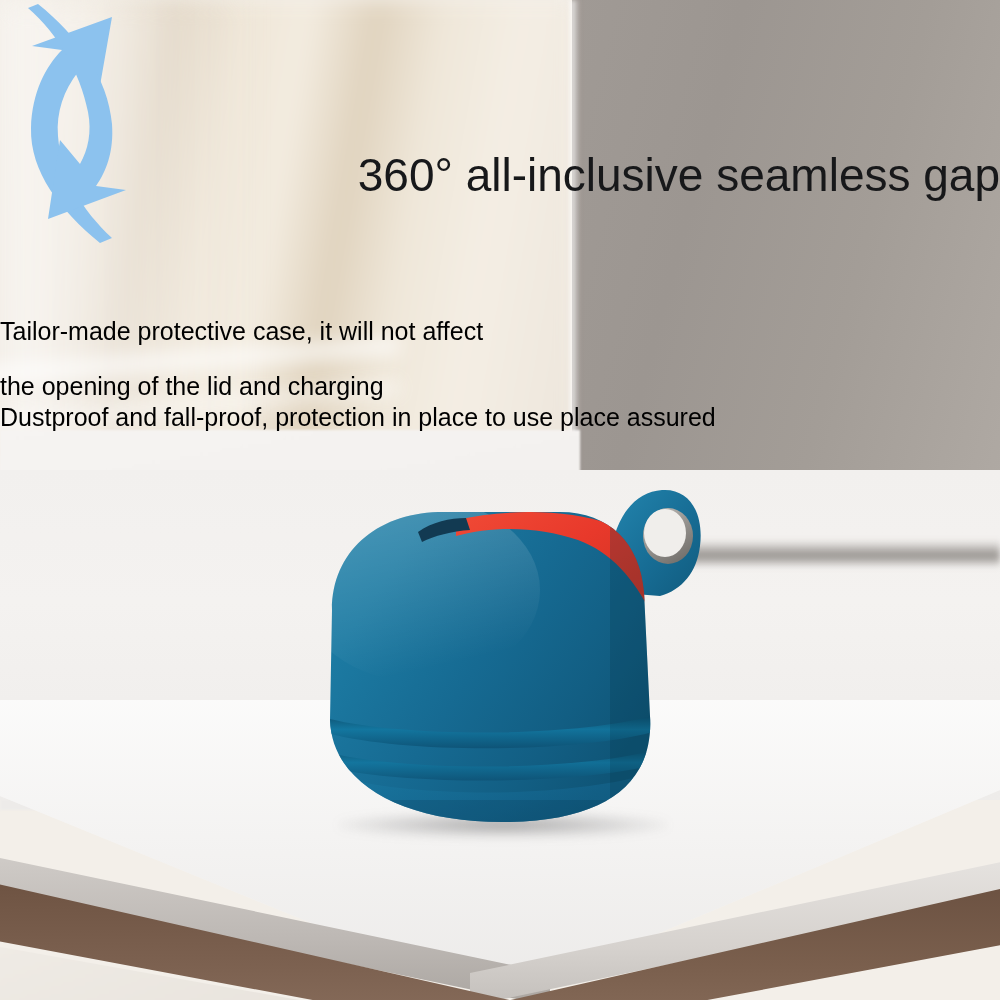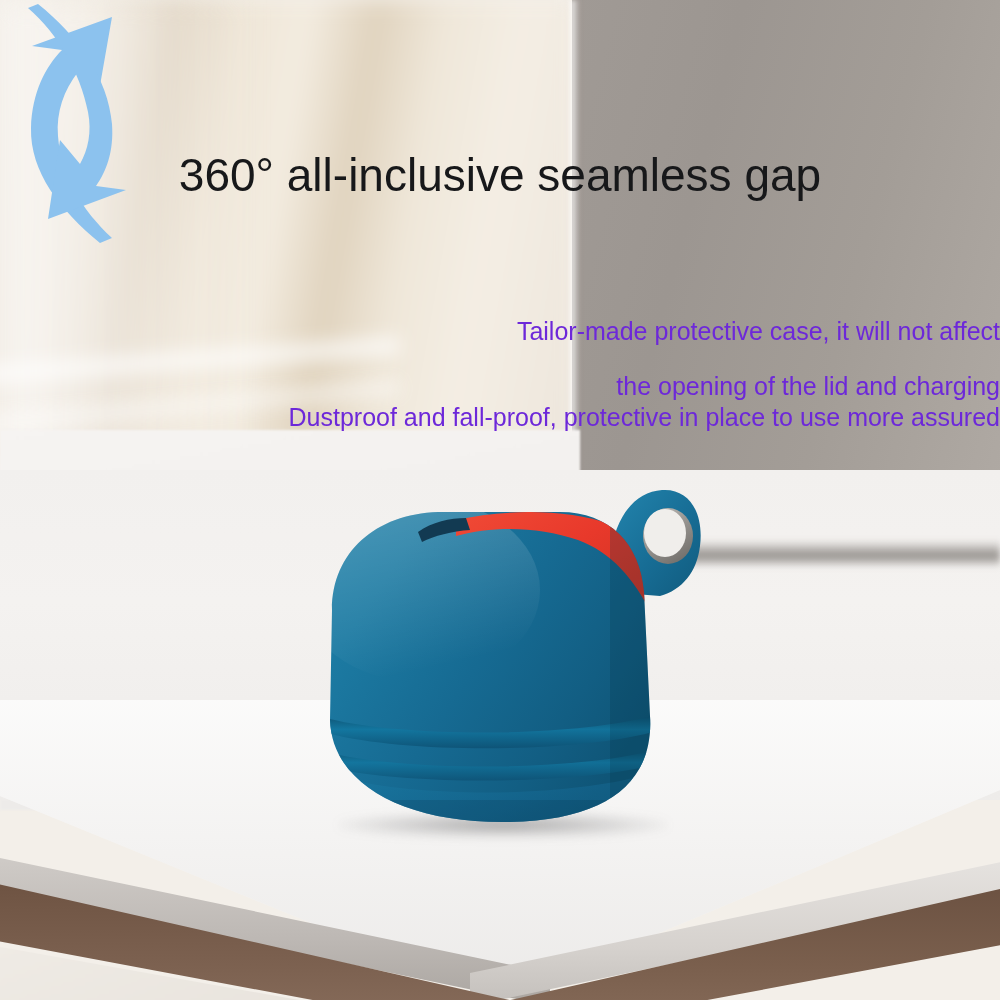--- a/index.html
+++ b/index.html
@@ -147,35 +147,35 @@
     background: linear-gradient(160deg, #f0ece6 0%, #e6e1da 100%);
     clip-path: polygon(0% 0%, 100% 62%, 100% 100%, 0% 100%);
     filter: blur(1px);
   }
 
   
   .headline {
     position: absolute;
     left: 0; top: 148px;
     width: 1000px;
-    text-align: center;
+    text-align: right;
     font-size: 46px;
     font-weight: 400;
     letter-spacing: 0px;
     color: #17181a;
     white-space: nowrap;
   }
   .subtext {
     position: absolute;
     left: 0;
     width: 1000px;
-    text-align: right;
+    text-align: left;
     font-size: 25px;
     font-weight: 400;
-    color: #6d28d9;
+    color: #000000;
     white-space: nowrap;
   }
   .sub1 { top: 317px; }
   .sub2 { top: 372px; }
   .sub3 { top: 403px; }
 
   
   #product {
     position: absolute;
     left: 310px;
@@ -219,21 +219,21 @@
   <div class="platform-shade"></div>
   <div class="bevel-left"></div>
   <div class="bevel-right"></div>
   <div class="under-shadow-left"></div>
   <div class="under-shadow-right"></div>
   <div class="floor-pale"></div>
 
   <div class="headline">360° all-inclusive seamless gap</div>
   <div class="subtext sub1">Tailor-made protective case, it will not affect</div>
   <div class="subtext sub2">the opening of the lid and charging</div>
-  <div class="subtext sub3">Dustproof and fall-proof, protective in place to use more assured</div>
+  <div class="subtext sub3">Dustproof and fall-proof, protection in place to use place assured</div>
 
   <div id="arrow-left-wrap">
     <svg class="arrow-svg" width="180" height="250" viewBox="0 0 180 250">
       <path d="M 100 243
                C 60 210, 30 172, 31 128
                C 32 92, 46 66, 62 50
                L 32 46
                L 112 17
                L 98 97
                L 78 72

